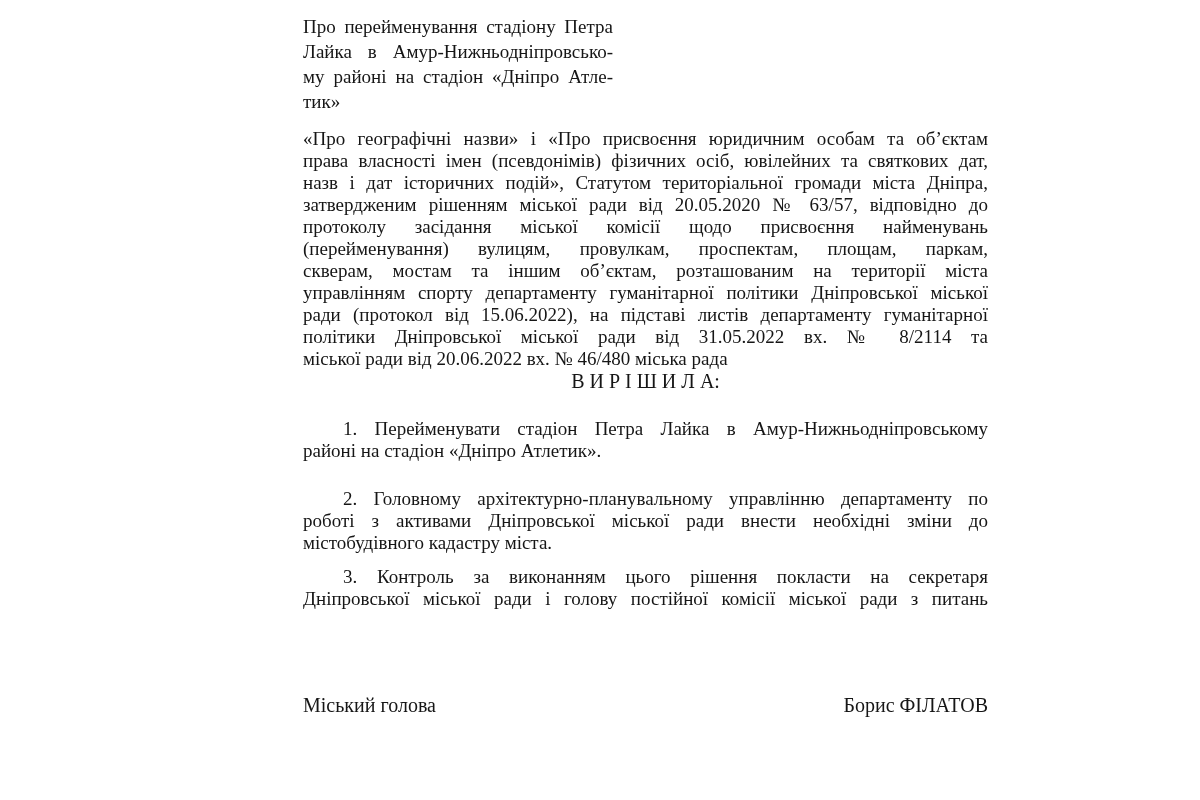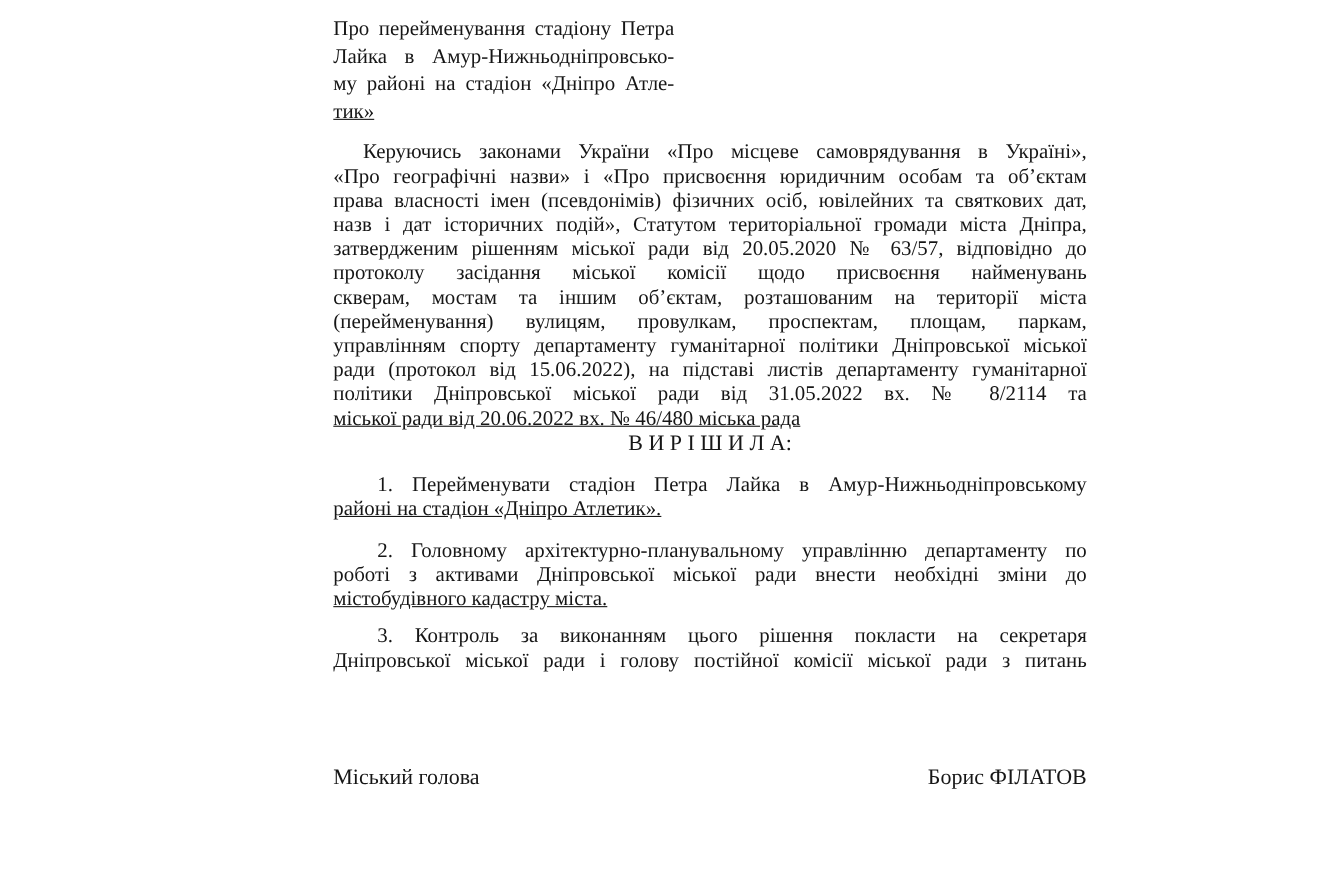--- a/index.html
+++ b/index.html
@@ -19,39 +19,39 @@
     color: #161616;
   }
   .doc {
     position: absolute;
     left: 303px;
     top: 0;
     width: 685px;
   }
   .line { line-height: 22px; font-size: 19px; }
   .jl   { text-align: justify; text-align-last: justify; }
-  .last { text-align: left; text-align-last: left; text-decoration: underline; }
+  .last { text-align: left; text-align-last: left; }
   .ind-p { padding-left: 27px; }
   .ind-i { padding-left: 40px; }
 
   .title-block {
     margin-top: 14px;
     width: 310px;
   }
   .title-block .line { line-height: 25px; }
 
   .preamble { margin-top: 14px; }
 
   .resolution-heading {
     font-size: 20px;
     line-height: 22px;
     text-align: center;
   }
 
-  .item { margin-top: 16px; }
+  .item { margin-top: 26px; }
   .item-3 { margin-top: 12px; }
 
   .signature-row {
     margin-top: 84px;
     display: flex;
     justify-content: space-between;
     align-items: baseline;
     font-size: 20px;
     line-height: 22px;
   }
@@ -63,28 +63,27 @@
   <div class="doc">
 
     <div class="title-block">
         <div class="line jl">Про перейменування стадіону Петра</div>
         <div class="line jl">Лайка в Амур-Нижньодніпровсько-</div>
         <div class="line jl">му районі на стадіон «Дніпро Атле-</div>
         <div class="line last">тик»</div>
       </div>
 
     <div class="preamble">
-        <div class="line jl ind-p">Керуючись законами України «Про місцеве самоврядування в Україні»,</div>
         <div class="line jl">«Про географічні назви» і «Про присвоєння юридичним особам та об’єктам</div>
         <div class="line jl">права власності імен (псевдонімів) фізичних осіб, ювілейних та святкових дат,</div>
         <div class="line jl">назв і дат історичних подій», Статутом територіальної громади міста Дніпра,</div>
         <div class="line jl">затвердженим рішенням міської ради від 20.05.2020 № 63/57, відповідно до</div>
         <div class="line jl">протоколу засідання міської комісії щодо присвоєння найменувань</div>
+        <div class="line jl">(перейменування) вулицям, провулкам, проспектам, площам, паркам,</div>
         <div class="line jl">скверам, мостам та іншим об’єктам, розташованим на території міста</div>
-        <div class="line jl">(перейменування) вулицям, провулкам, проспектам, площам, паркам,</div>
         <div class="line jl">управлінням спорту департаменту гуманітарної політики Дніпровської міської</div>
         <div class="line jl">ради (протокол від 15.06.2022), на підставі листів департаменту гуманітарної</div>
         <div class="line jl">політики Дніпровської міської ради від 31.05.2022 вх. № 8/2114 та</div>
         <div class="line last">міської ради від 20.06.2022 вх. № 46/480 міська рада</div>
       </div>
 
     <div class="resolution-heading">В И Р І Ш И Л А:</div>
 
     <div class="item item-1">
         <div class="line jl ind-i">1. Перейменувати стадіон Петра Лайка в Амур-Нижньодніпровському</div>

